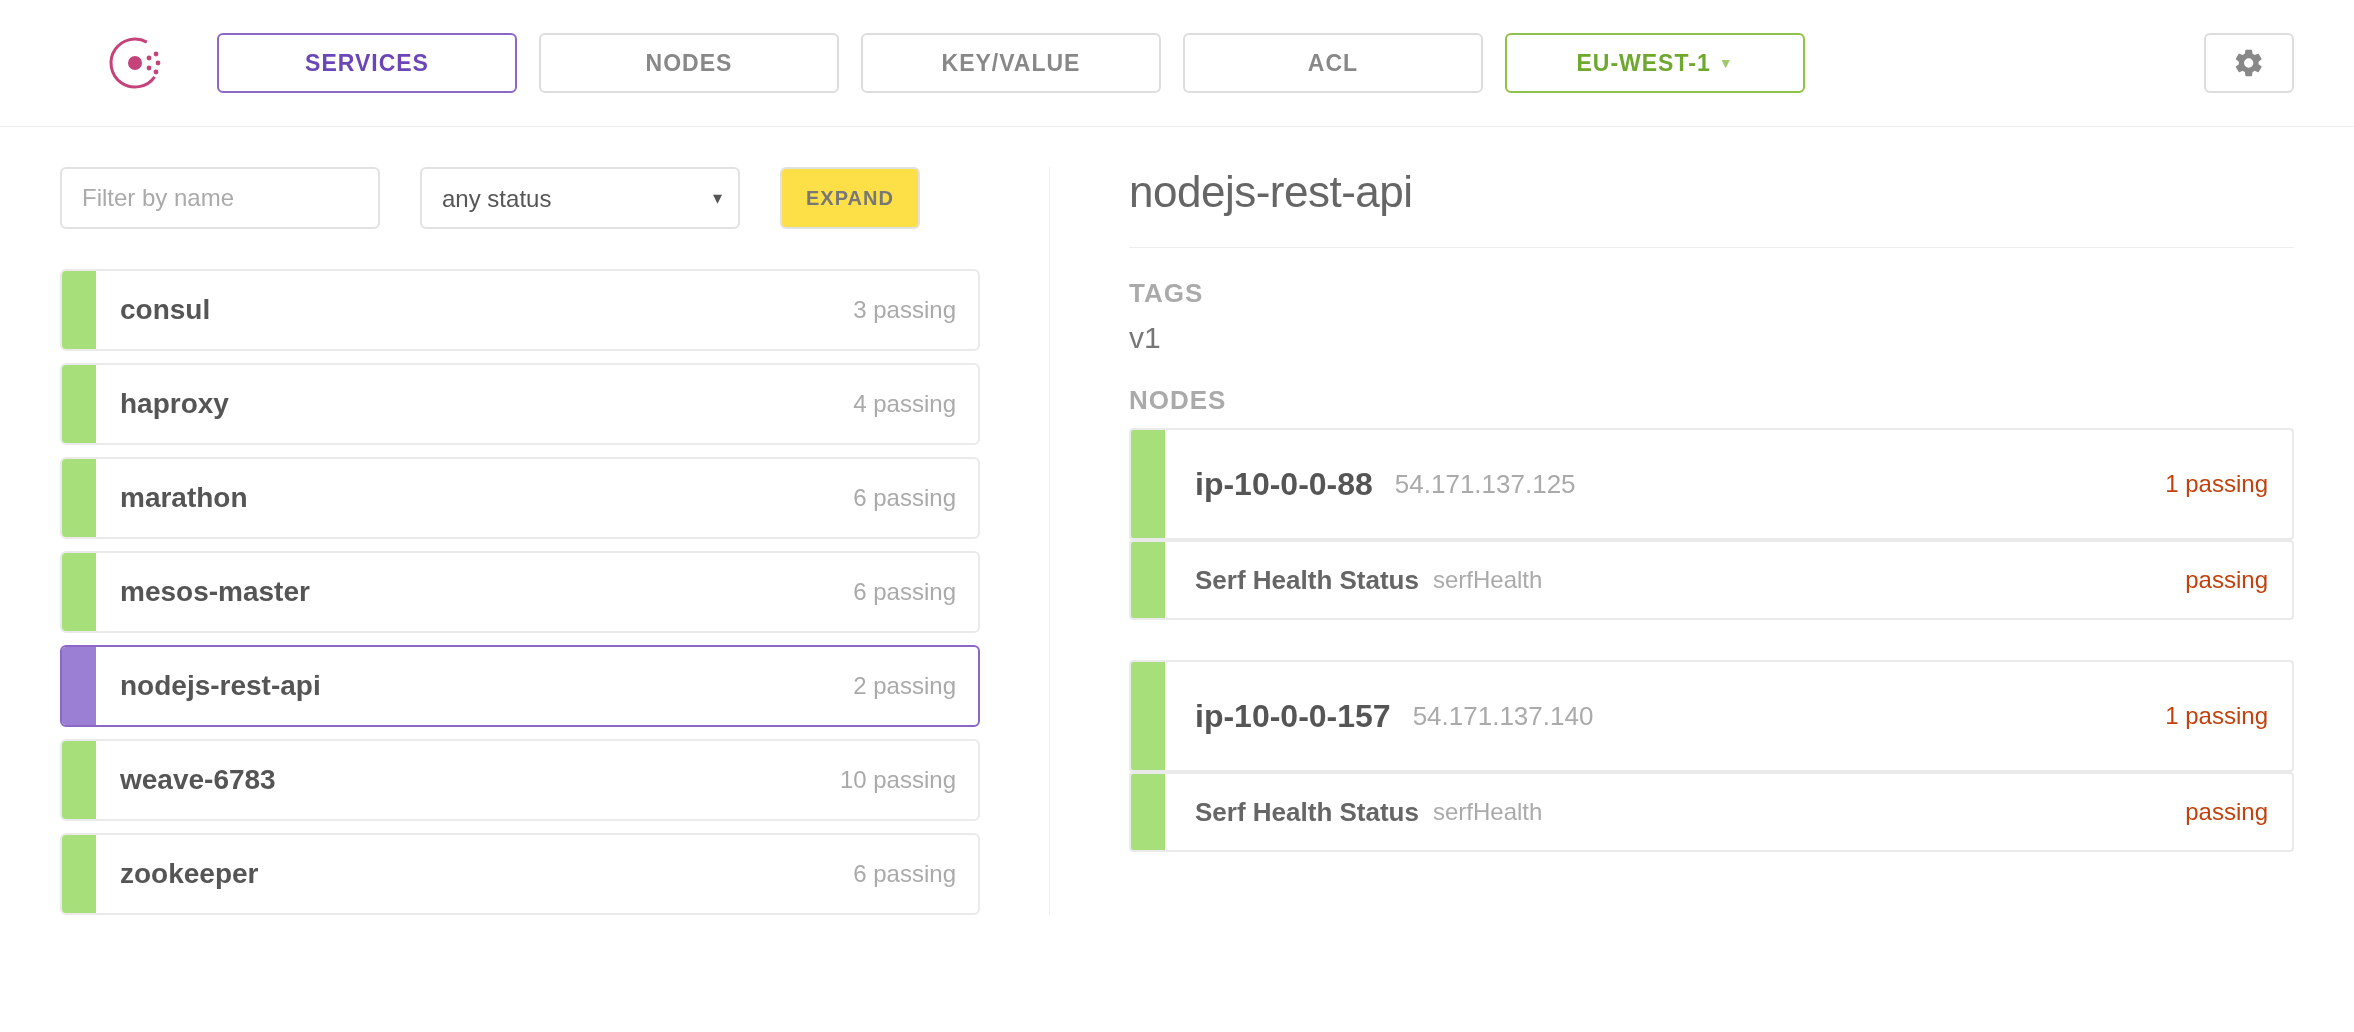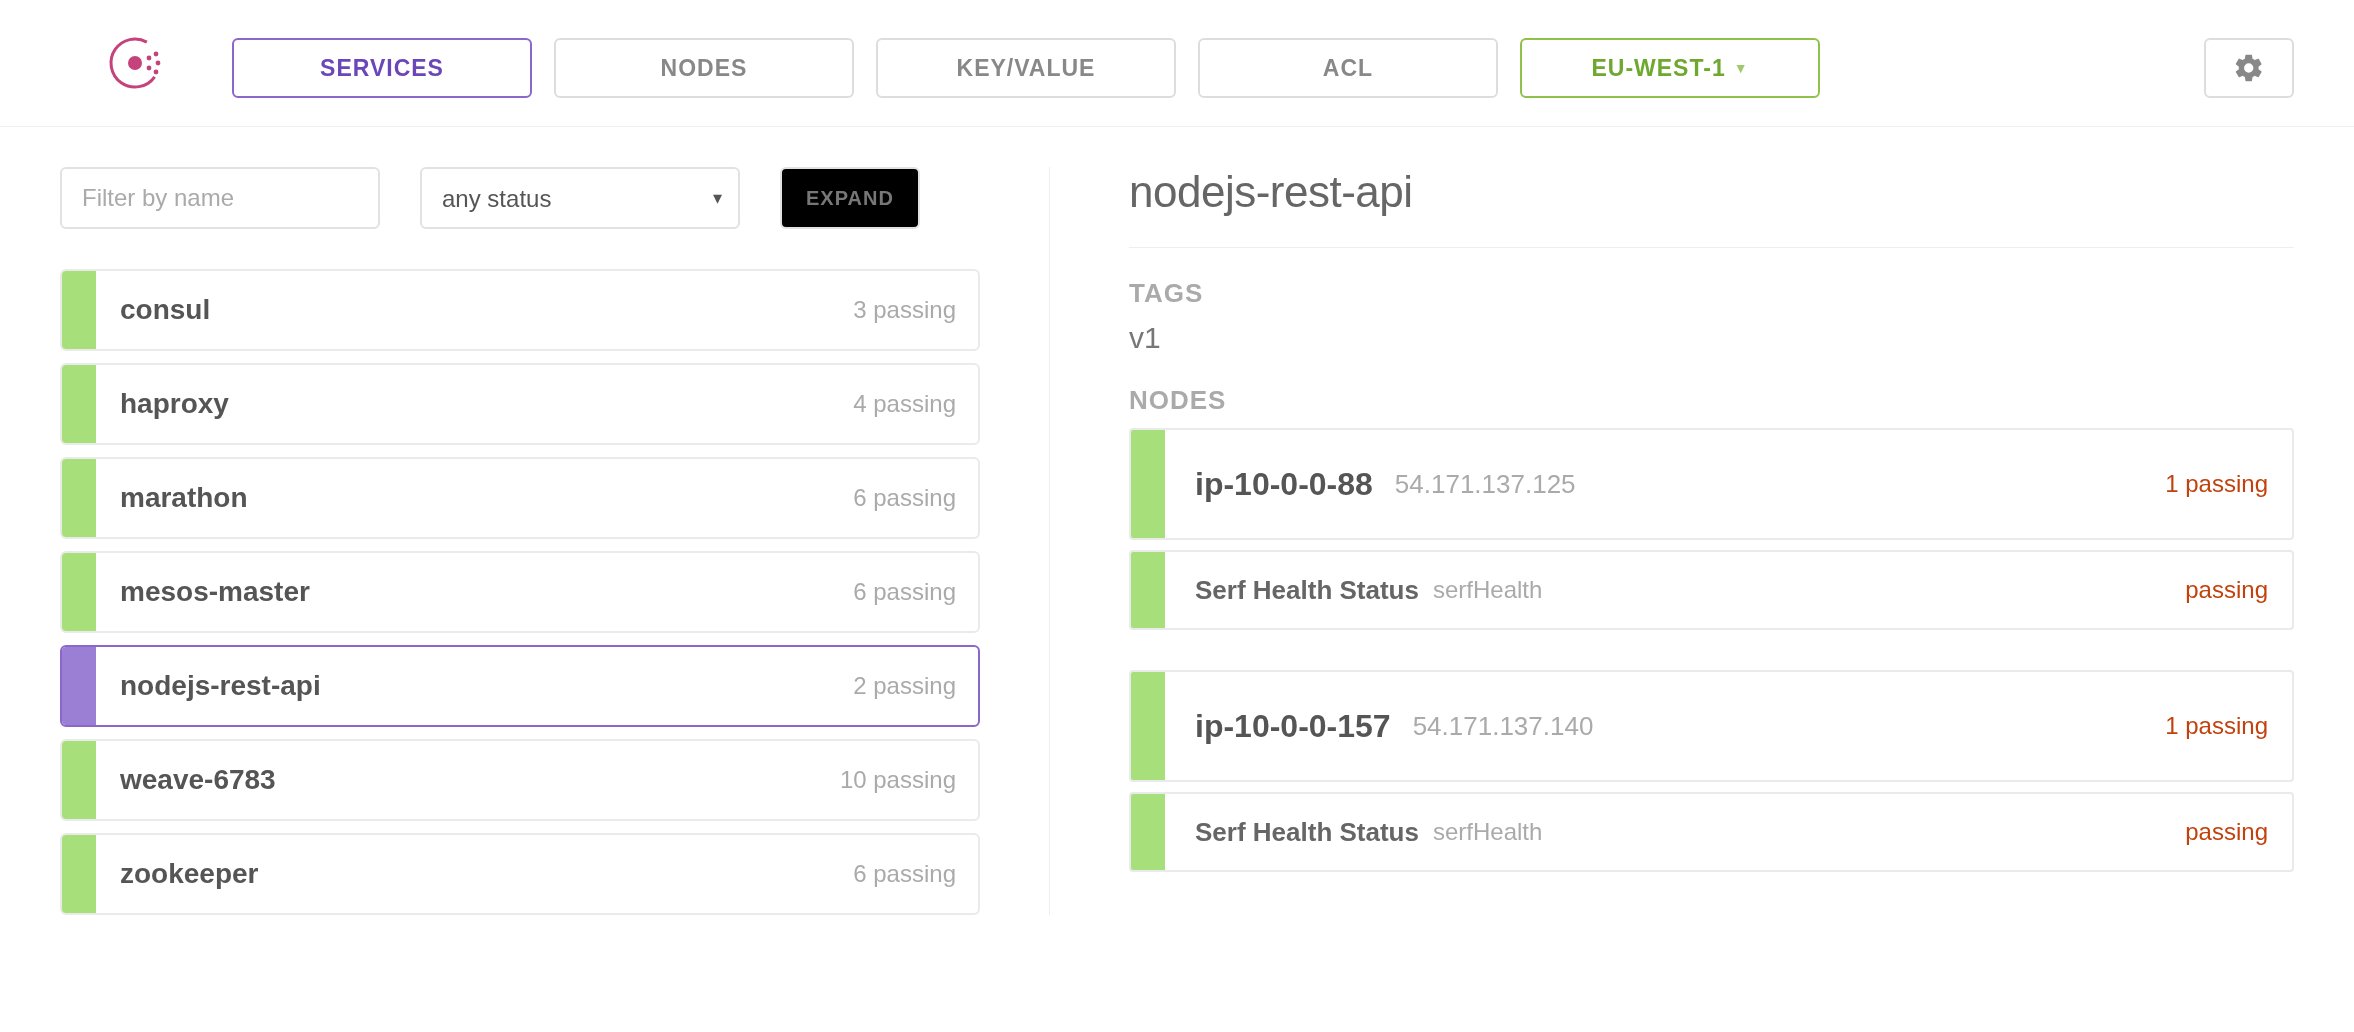--- a/index.html
+++ b/index.html
@@ -1,20 +1,20 @@
 <!DOCTYPE html>
 <html><head>
 <meta charset="utf-8">
 <style>
   * { box-sizing: border-box; margin: 0; padding: 0; }
   html, body { font-family: -apple-system, BlinkMacSystemFont, "Segoe UI", Helvetica, Arial, sans-serif; background:#fff; color:#444; }
   body { width:2354px; }
 
   
-  .topbar { display:flex; align-items:flex-end; padding:28px 60px 28px 100px; border-bottom:1px solid #eee; gap:22px; }
+  .topbar { display:flex; align-items:center; padding:28px 60px 28px 100px; border-bottom:1px solid #eee; gap:7px; }
   .logo { width:70px; height:70px; display:flex; align-items:center; justify-content:center; margin-right:40px; }
   .nav { display:flex; gap:22px; flex:1; }
   .nav-btn {
     border:2px solid #ddd; border-radius:6px; background:#fff; height:60px; min-width:300px;
     display:flex; align-items:center; justify-content:center;
     font-size:23px; font-weight:700; letter-spacing:1px; color:#888; cursor:pointer;
   }
   .nav-btn.active { border-color:#8b67c9; color:#6b46b8; }
   .nav-btn.region { border-color:#8fc24a; color:#6ea82f; min-width:300px; }
   .region-caret { margin-left:8px; font-size:14px; color:#9fc96b; }
@@ -34,21 +34,21 @@
     font-size:24px; color:#888;
   }
   .filter-input::placeholder { color:#aaa; }
   .select-wrap { position:relative; width:320px; }
   .status-select {
     width:100%; height:62px; border:2px solid #e2e2e2; border-radius:6px; background:#fff;
     font-size:24px; color:#555; padding:0 46px 0 20px; appearance:none; -webkit-appearance:none;
   }
   .select-caret { position:absolute; right:18px; top:50%; transform:translateY(-50%); font-size:18px; color:#555; pointer-events:none; }
   .expand-btn {
-    height:62px; padding:0 24px; border:2px solid #e2e2e2; border-radius:6px; background:#000000;
+    height:62px; padding:0 24px; border:2px solid #e2e2e2; border-radius:6px; background:#fde047;
     font-size:20px; font-weight:700; letter-spacing:1px; color:#777; cursor:pointer;
   }
 
   
   .service-list { display:flex; flex-direction:column; gap:12px;margin-top:20px; }
   .service-row {
     display:flex; align-items:center; border:2px solid #eaeaea; border-radius:6px; height:82px;
     background:#fff; cursor:pointer; overflow:hidden;
   }
   .service-row .swatch { width:34px; height:100%; background:#a7e07a; }
@@ -60,21 +60,21 @@
   
   .detail-title { font-size:44px; font-weight:500; color:#666; letter-spacing:-0.5px; }
   .detail-hr { border:none; border-top:1px solid #eee; margin:30px 0 30px 0; }
   .section-label { font-size:26px; font-weight:700; letter-spacing:1px; color:#aaa; margin-bottom:12px; }
   .tags-text { font-size:30px; color:#777; margin-bottom:30px; }
 
   .node-block { margin-bottom:40px; }
   .node-head, .node-check {
     display:flex; align-items:center; border:2px solid #eaeaea; border-radius:4px; background:#fff; overflow:hidden;
   }
-  .node-head { height:112px; margin-bottom:10px; }
+  .node-head { height:112px; }
   .node-check { height:80px; }
   .node-head .swatch, .node-check .swatch { width:34px; height:100%; background:#a7e07a; }
   .node-name { font-size:32px; font-weight:700; color:#555; padding-left:30px; }
   .node-ip { font-size:26px; color:#aaa; padding-left:22px; }
   .node-pad { flex:1; }
   .node-status { font-size:24px; color:#c2410c; padding-right:24px; font-weight:500; }
   .check-name { font-size:26px; font-weight:700; color:#666; padding-left:30px; }
   .check-sub { font-size:24px; color:#aaa; padding-left:14px; }
 </style>
 </head>

